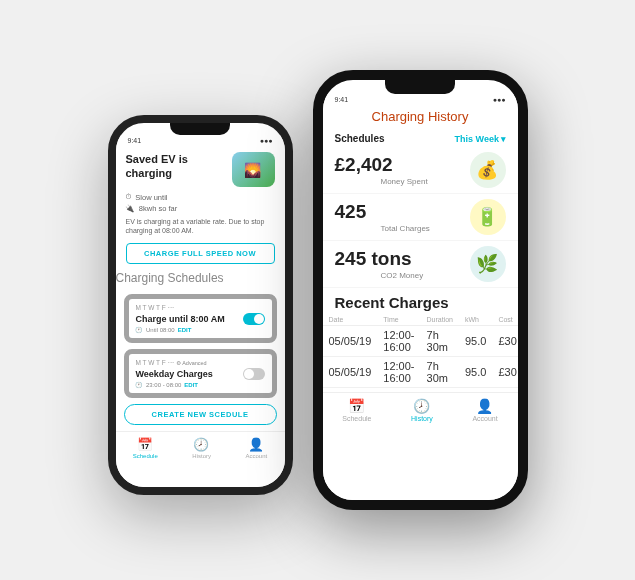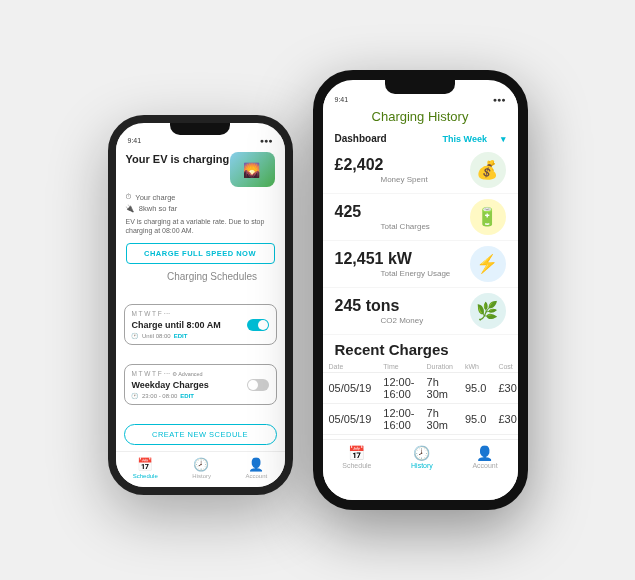--- a/index.html
+++ b/index.html
@@ -127,30 +127,29 @@
       border-radius: 4px;
       padding: 5px;
       text-align: center;
       font-size: 7.5px;
       font-weight: 700;
       color: #00BCD4;
       letter-spacing: 0.5px;
     }
 
     .schedules-title {
-      text-align: center;
-      font-size: 10px;
+      text-align: left;
+      font-size: 12px;
       color: #888;
       padding: 3px 0;
-      margin-left: 24px;
     }
 
     .schedule-card {
-      margin: 19px 8px;
-      border: 1px solid #a3a3a3;
+      margin: 6px 8px;
+      border: 5px solid #a3a3a3;
       border-radius: 8px;
       padding: 5px 7px;
     }
 
     .schedule-days {
       font-size: 6.5px;
       color: #999;
       display: flex;
       align-items: center;
       gap: 2px;
@@ -197,21 +196,21 @@
 
     .edit-link { color: #00BCD4; font-weight: 600; }
 
     .create-btn {
       margin: 6px 8px;
       border: 1.5px solid #00BCD4;
       border-radius: 20px;
       padding: 5px;
       text-align: center;
       font-size: 7.5px;
-      font-weight: 400;
+      font-weight: 700;
       color: #00BCD4;
       letter-spacing: 0.5px;
     }
 
     
     .bottom-nav {
       display: flex;
       justify-content: space-around;
       align-items: center;
       border-top: 1px solid #eee;
@@ -234,21 +233,21 @@
     .right-content {
       height: calc(100% - 14px);
       overflow: hidden;
       background: #fff;
     }
 
     .history-title {
       text-align: center;
       font-size: 13px;
       font-weight: 500;
-      color: #4d7c0f;
+      color: #c2410c;
       padding: 4px 0 6px;
     }
 
     .dashboard-header {
       display: flex;
       justify-content: space-between;
       align-items: center;
       padding: 3px 12px;
     }
 
@@ -257,34 +256,34 @@
       font-weight: 700;
       color: #222;
     }
 
     .this-week {
       font-size: 9px;
       font-weight: 600;
       color: #00BCD4;
       display: flex;
       align-items: center;
-      gap: 14px;
+      gap: 2px;
     }
 
     .stat-row {
       display: flex;
       align-items: center;
       justify-content: space-between;
       padding: 5px 12px;
       border-bottom: 1px solid #f5f5f5;
     }
 
     .stat-text { }
     .stat-value {
-      font-size: 16px;
+      font-size: 19px;
       font-weight: 700;
       color: #222;
     }
     .stat-label {
       font-size: 8px;
       color: #888;
       margin-top: 1px;
       margin-left: 46px;
     }
 
@@ -366,27 +365,27 @@
 
   <div class="phone phone-left">
     <div class="notch"></div>
     <div class="left-content">
       <div class="status-bar">
         <span>9:41</span>
         <span>●●●</span>
       </div>
 
       <div class="left-header">
-        <div class="ev-title">Your EV is charging</div>
+        <div class="ev-title">Saved EV is charging</div>
         <div class="ev-illustration">🌄</div>
       </div>
 
       <div class="charge-info-row">
         <span>⏱</span>
-        <span>Your charge</span>
+        <span>Slow until</span>
       </div>
       <div class="charge-info-row">
         <span>🔌</span>
         <span>8kwh so far</span>
       </div>
       <div class="charge-desc">EV is charging at a variable rate. Due to stop charging at 08:00 AM.</div>
 
       <div class="charge-full-btn">CHARGE FULL SPEED NOW</div>
 
       <div class="schedules-title">Charging Schedules</div>
@@ -451,21 +450,21 @@
     <div class="notch"></div>
     <div class="right-content">
       <div class="status-bar">
         <span>9:41</span>
         <span>●●●</span>
       </div>
 
       <div class="history-title">Charging History</div>
 
       <div class="dashboard-header">
-        <span class="dashboard-label">Dashboard</span>
+        <span class="dashboard-label">Schedules</span>
         <span class="this-week">
           <span>This Week</span>
           <span>▾</span>
         </span>
       </div>
 
       <div class="stat-row">
         <div class="stat-text">
           <div class="stat-value">£2,402</div>
           <div class="stat-label">Money Spent</div>
@@ -474,27 +473,20 @@
       </div>
 
       <div class="stat-row">
         <div class="stat-text">
           <div class="stat-value">425</div>
           <div class="stat-label">Total Charges</div>
         </div>
         <div class="stat-icon icon-yellow">🔋</div>
       </div>
 
-      <div class="stat-row">
-        <div class="stat-text">
-          <div class="stat-value">12,451 kW</div>
-          <div class="stat-label">Total Energy Usage</div>
-        </div>
-        <div class="stat-icon icon-blue">⚡</div>
-      </div>
 
       <div class="stat-row">
         <div class="stat-text">
           <div class="stat-value">245 tons</div>
           <div class="stat-label">CO2 Money</div>
         </div>
         <div class="stat-icon icon-teal">🌿</div>
       </div>
 
       <div class="recent-charges">Recent Charges</div>

